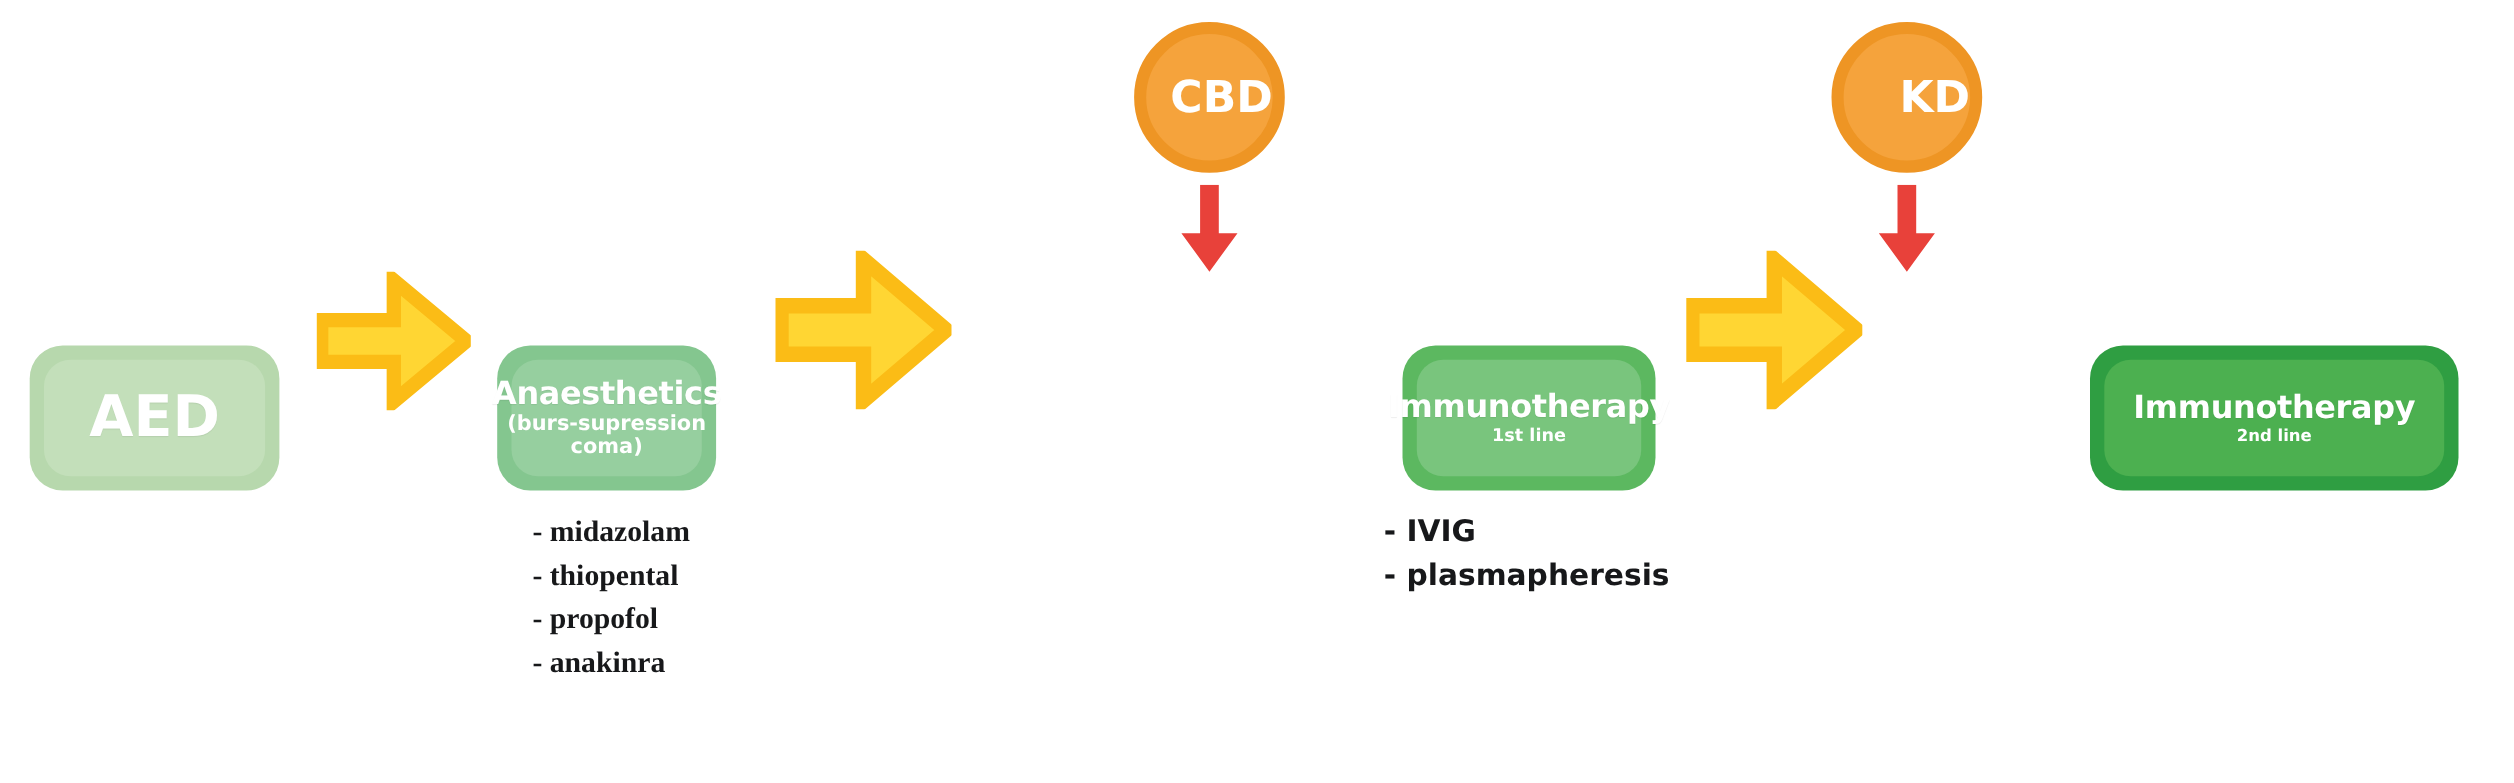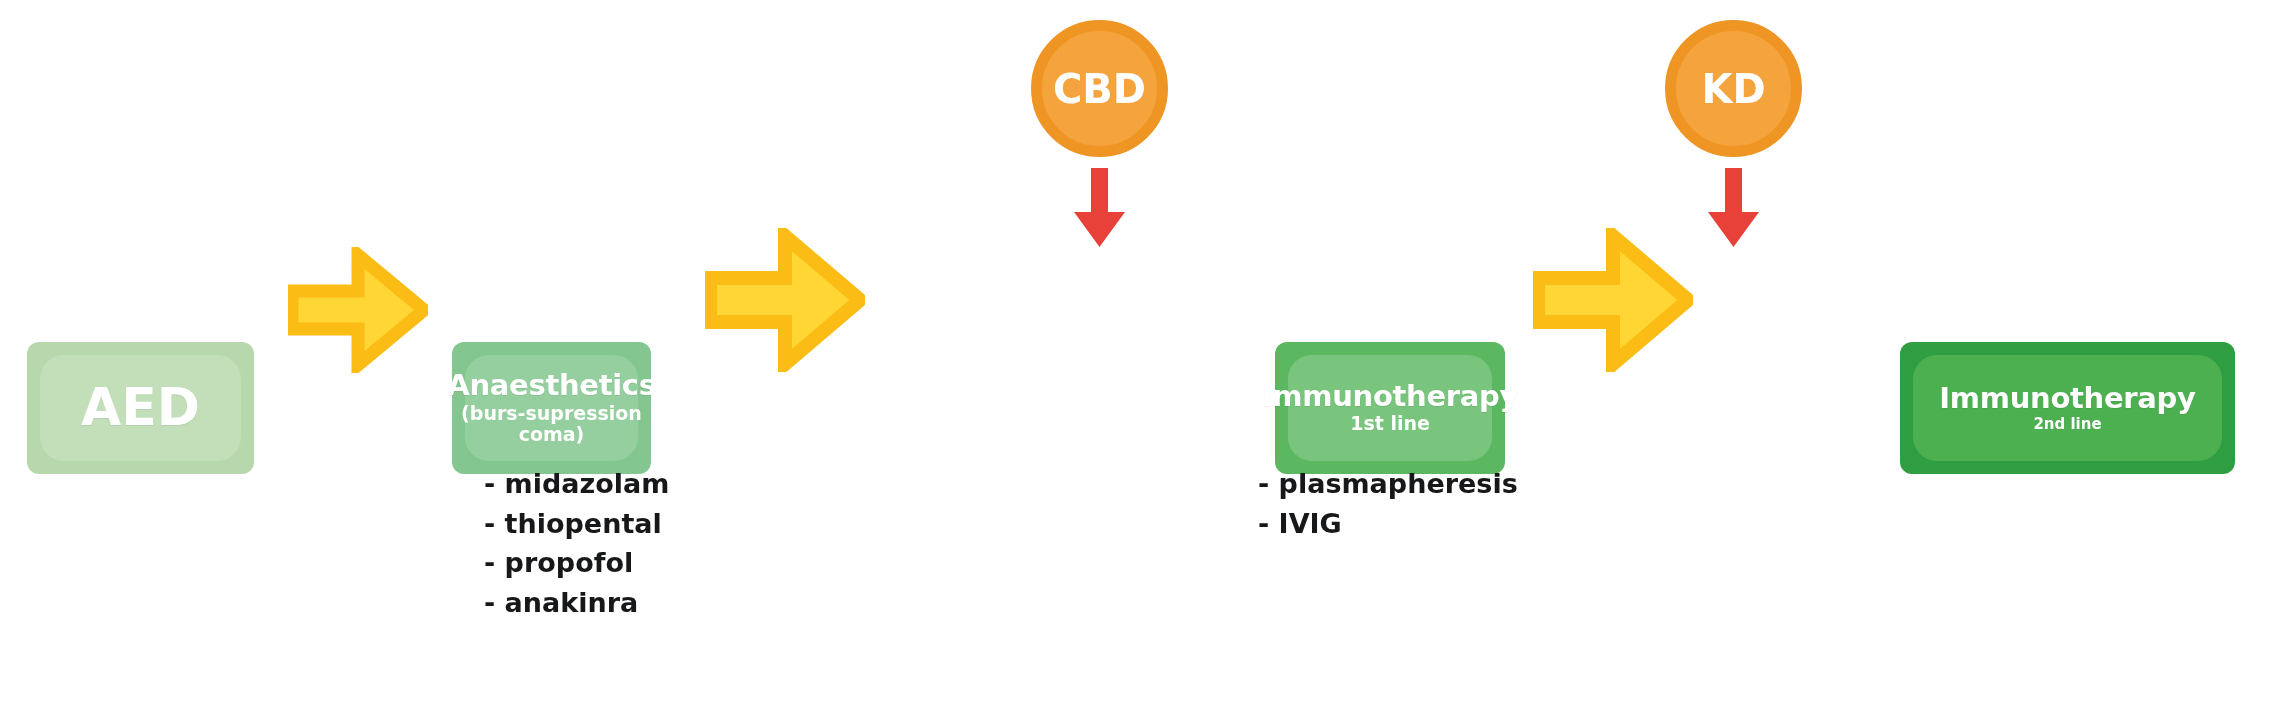--- a/index.html
+++ b/index.html
@@ -16,28 +16,27 @@
     width: 2285px;
     height: 712px;
     background: #ffffff;
     overflow: hidden;
   }
 
   
   .stage-box {
     position: absolute;
     box-sizing: border-box;
-    border-radius: 12px;
+    border-radius: 30px;
     display: flex;
     flex-direction: column;
     align-items: center;
     justify-content: center;
     text-align: center;
     color: #ffffff;
-    margin-top: 28px;
   }
   .stage-box .inner {
     position: absolute;
     left: 13px;
     right: 13px;
     top: 13px;
     bottom: 13px;
     border-radius: 24px;
     z-index: 0;
   }
@@ -74,21 +73,21 @@
   #box-anaesthetics .stage-title { font-size: 29px; }
   #box-anaesthetics .stage-sub { font-size: 19px; max-width: 190px; }
 
   
   #box-immuno-1 {
     left: 1275px; top: 314px; width: 230px; height: 132px;
     background: #5cb860;
   }
   #box-immuno-1 .inner { background: #79c57d; }
   #box-immuno-1 .stage-title { font-size: 29px; }
-  #box-immuno-1 .stage-sub { font-size: 19px; text-align: center; }
+  #box-immuno-1 .stage-sub { font-size: 16px; text-align: center; }
 
   
   #box-immuno-2 {
     left: 1900px; top: 314px; width: 335px; height: 132px;
     background: #2f9e42;
   }
   #box-immuno-2 .inner { background: #4cb050; }
   #box-immuno-2 .stage-title { font-size: 29px; }
   #box-immuno-2 .stage-sub { font-size: 15px; }
 
@@ -103,21 +102,21 @@
 
   
   .adjunct-circle {
     position: absolute;
     box-sizing: border-box;
     border-radius: 50%;
     background: #f5a33c;
     border: 11px solid #ee9524;
     display: flex;
     align-items: center;
-    justify-content: center;
+    justify-content: flex-end;
     color: #ffffff;
     font-weight: bold;
     letter-spacing: 0px;
   }
   #circle-cbd { left: 1031px; top: 20px; width: 137px; height: 137px; font-size: 40px; }
   #circle-kd  { left: 1665px; top: 20px; width: 137px; height: 137px; font-size: 40px; }
 
   
   .adjunct-arrow { position: absolute; }
   .adjunct-arrow svg { display: block; }
@@ -126,21 +125,21 @@
 
   
   .drug-list {
     position: absolute;
     color: #17181a;
     font-size: 27px;
     font-weight: bold;
     line-height: 1.47;
     white-space: nowrap;
   }
-  #list-anaesthetics { left: 484px; top: 354px; }
+  #list-anaesthetics { left: 484px; top: 354px; font-family: Liberation Serif, serif; }
   #list-immuno-1     { left: 862px; top: 354px; }
   #list-immuno-2     { left: 1338px; top: 354px; }
 
   
   #list-anaesthetics { left: 484px; top: 354px; }
   .drug-list .drug-item { display: block; }
 </style>
 </head>
 <body>
 
@@ -185,22 +184,22 @@
     </svg>
   </div>
 
   <div class="stage-box" id="box-immuno-1">
     <div class="inner"></div>
     <div class="stage-title">Immunotherapy</div>
     <div class="stage-sub">1st line</div>
   </div>
 
   <div class="drug-list" id="list-immuno-1" style="left: 1258px; top: 464px;">
+    <span class="drug-item">- IVIG</span>
     <span class="drug-item">- plasmapheresis</span>
-    <span class="drug-item">- IVIG</span>
   </div>
 
   <div class="adjunct-circle" id="circle-kd">
     <span>KD</span>
   </div>
   <div class="adjunct-arrow" id="red-arrow-kd">
     <svg viewBox="0 0 55 80" width="55" height="80" aria-hidden="true">
       <path d="M19 0 L36 0 L36 44 L53 44 L27.5 79 L2 44 L19 44 Z" fill="#e8413a"></path>
     </svg>
   </div>

